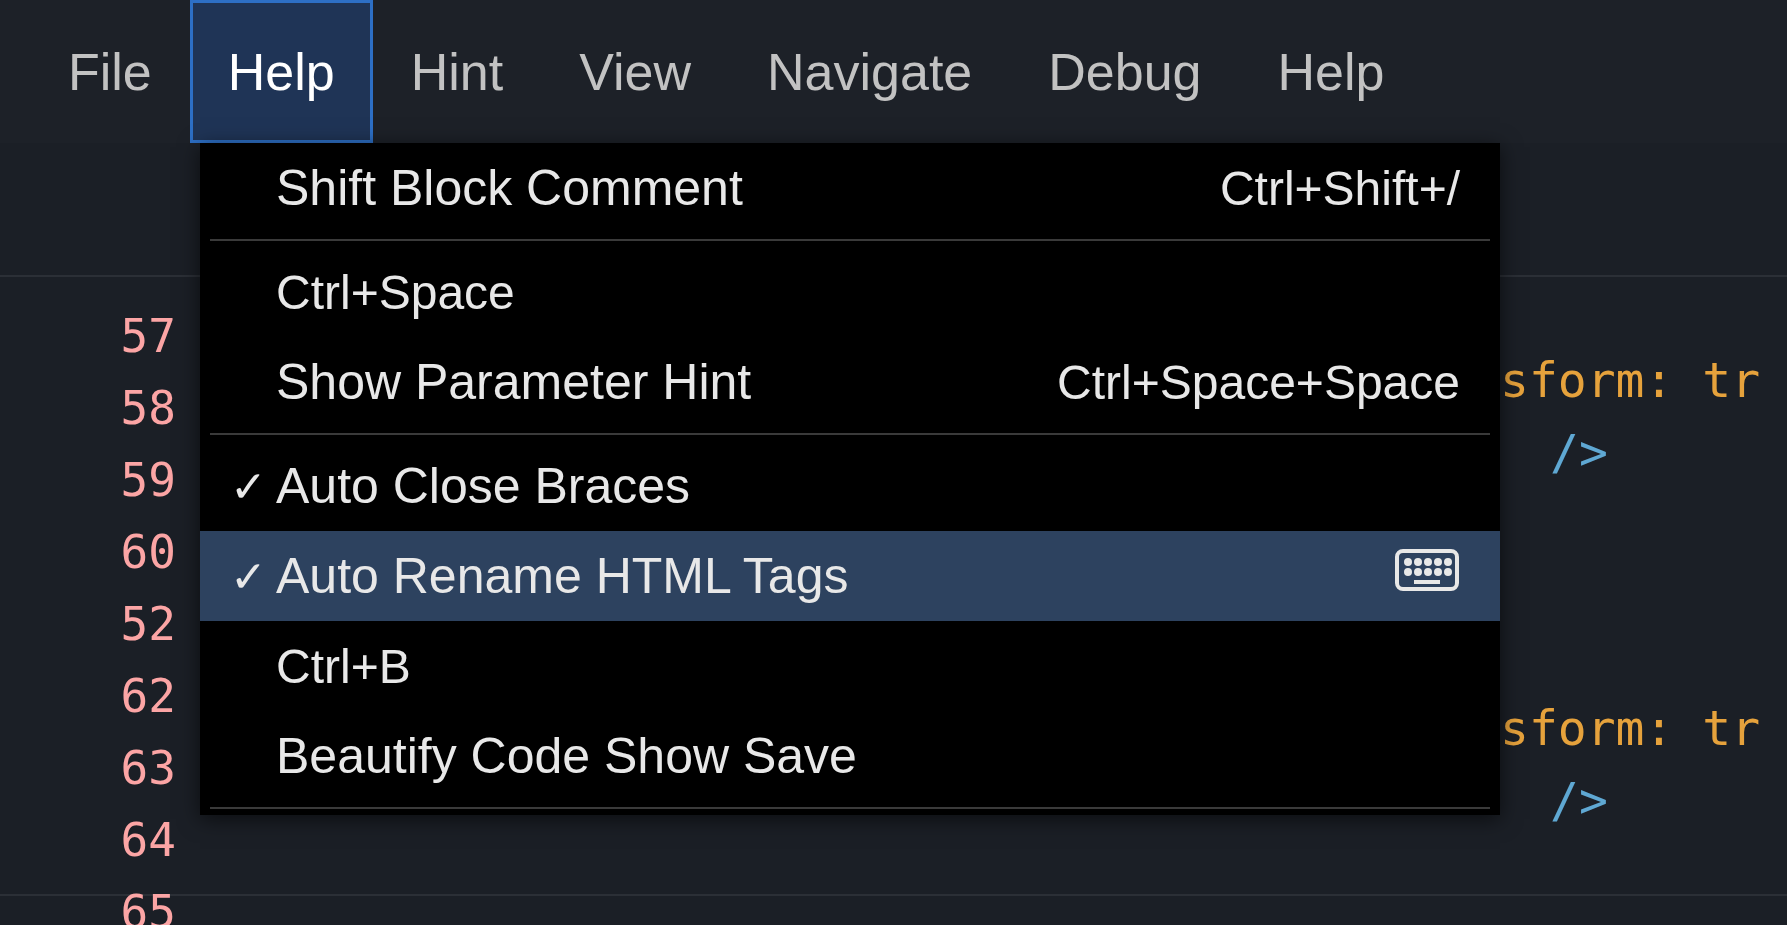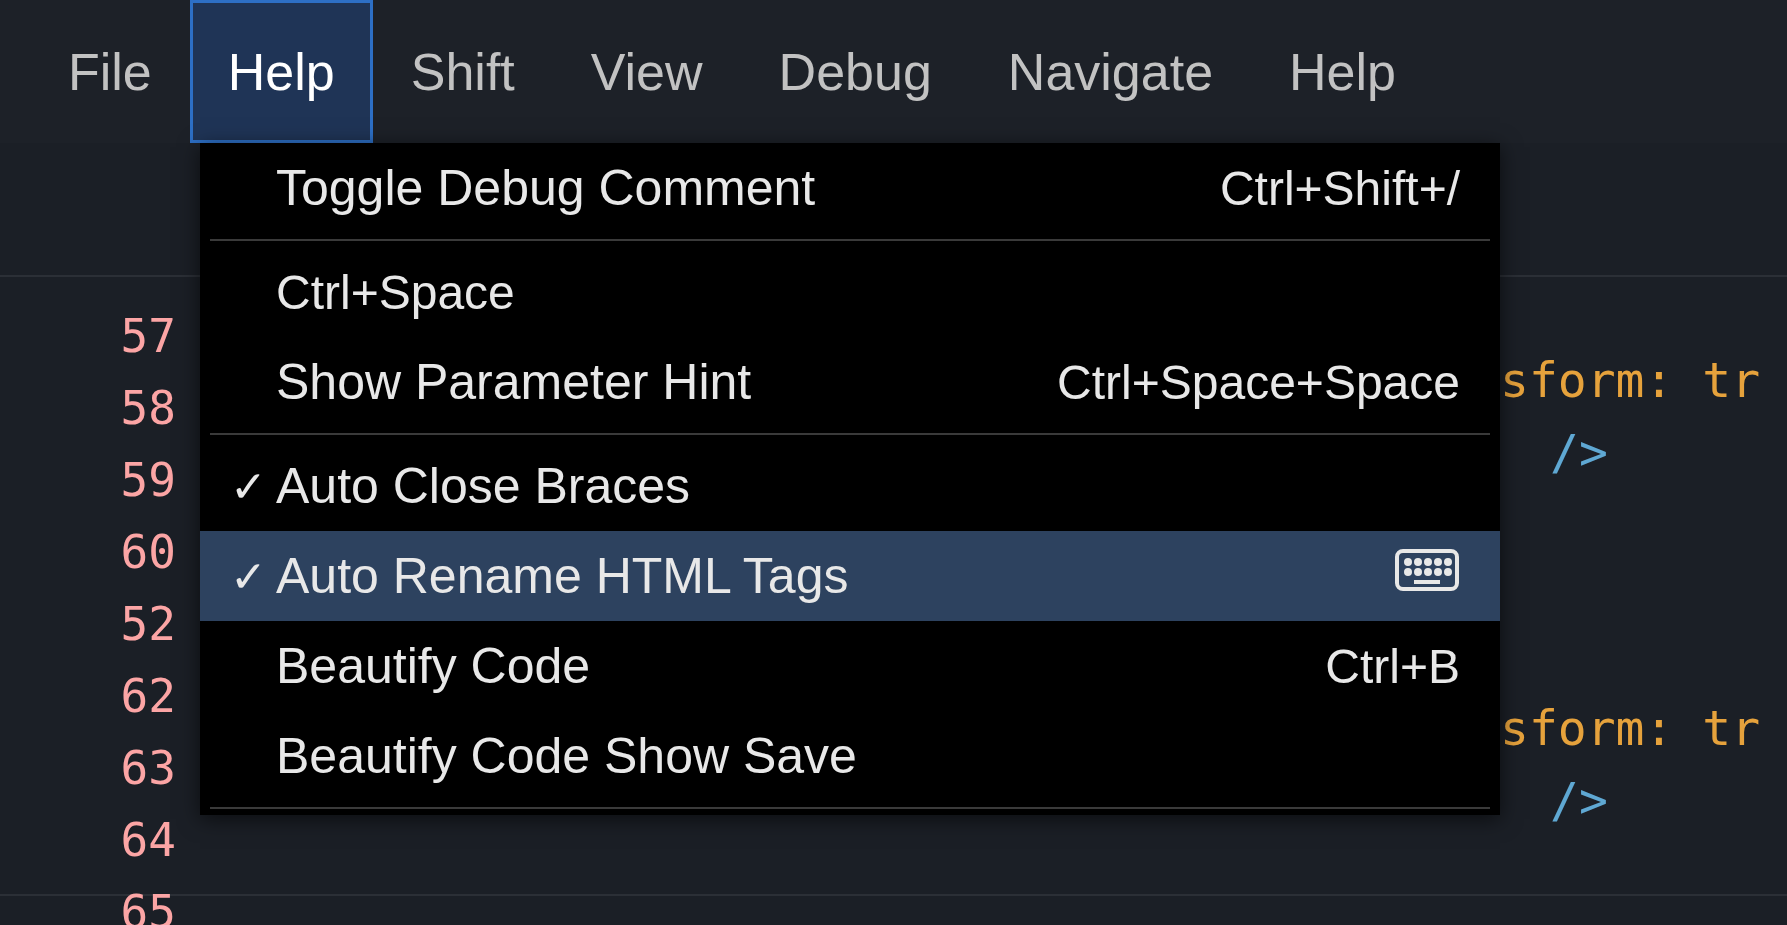--- a/index.html
+++ b/index.html
@@ -29,24 +29,24 @@
 .menu-sep { height:2px; background:#3a3a3a; margin:6px 10px; }
 
 .kbd-icon svg { width:66px; height:48px; }
 </style>
 </head>
 <body>
 
 <div class="menubar">
   <div class="menubar-item">File</div>
   <div class="menubar-item active">Help</div>
-  <div class="menubar-item">Shift</div>
+  <div class="menubar-item">Hint</div>
   <div class="menubar-item">View</div>
+  <div class="menubar-item">Navigate</div>
   <div class="menubar-item">Debug</div>
-  <div class="menubar-item">Navigate</div>
   <div class="menubar-item">Help</div>
 </div>
 
 <div class="editor-area"></div>
 <div class="hr-top"></div>
 <div class="hr-bottom"></div>
 
 <div class="gutter">
   <div>57</div>
   <div>58</div>
@@ -61,21 +61,21 @@
 
 <span class="codeword orange" style="top:352px;left:1500px">sform: tr</span>
 <span class="codeword blue" style="top:424px;left:1550px">/&gt;</span>
 <span class="codeword orange" style="top:700px;left:1500px">sform: tr</span>
 <span class="codeword blue" style="top:772px;left:1550px">/&gt;</span>
 
 <div class="dropdown">
 
   <div class="menu-row">
     <span class="check"></span>
-    <span class="label">Toggle Debug Comment</span>
+    <span class="label">Shift Block Comment</span>
     <span class="shortcut">Ctrl+Shift+/</span>
   </div>
 
   <div class="menu-sep"></div>
 
   <div class="menu-row">
     <span class="check"></span>
     <span class="shortcut">Ctrl+Space</span>
   </div>
 
@@ -109,21 +109,20 @@
         <circle cx="34" cy="26" r="2" fill="#e8e8e8"></circle>
           <circle cx="44" cy="26" r="2" fill="#e8e8e8"></circle>
           <circle cx="54" cy="26" r="2" fill="#e8e8e8"></circle>
         <line x1="20" y1="36" x2="46" y2="36" stroke-width="4"></line>
       </svg>
     </span>
   </div>
 
   <div class="menu-row">
     <span class="check"></span>
-    <span class="label">Beautify Code</span>
     <span class="shortcut">Ctrl+B</span>
   </div>
 
   <div class="menu-row">
     <span class="check"></span>
     <span class="label">Beautify Code Show Save</span>
     <span class="shortcut"></span>
   </div>
 
   <div class="menu-sep"></div>

